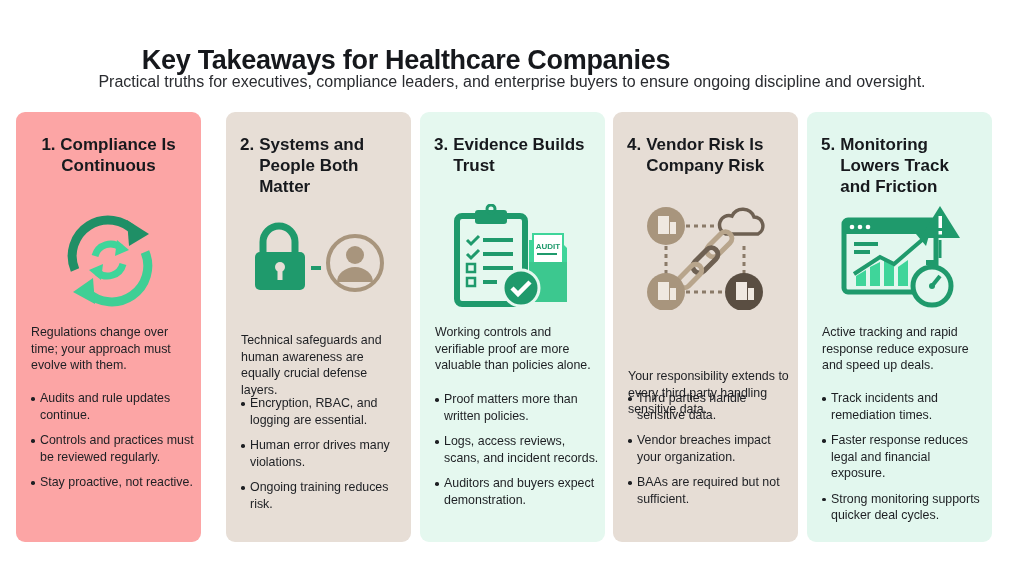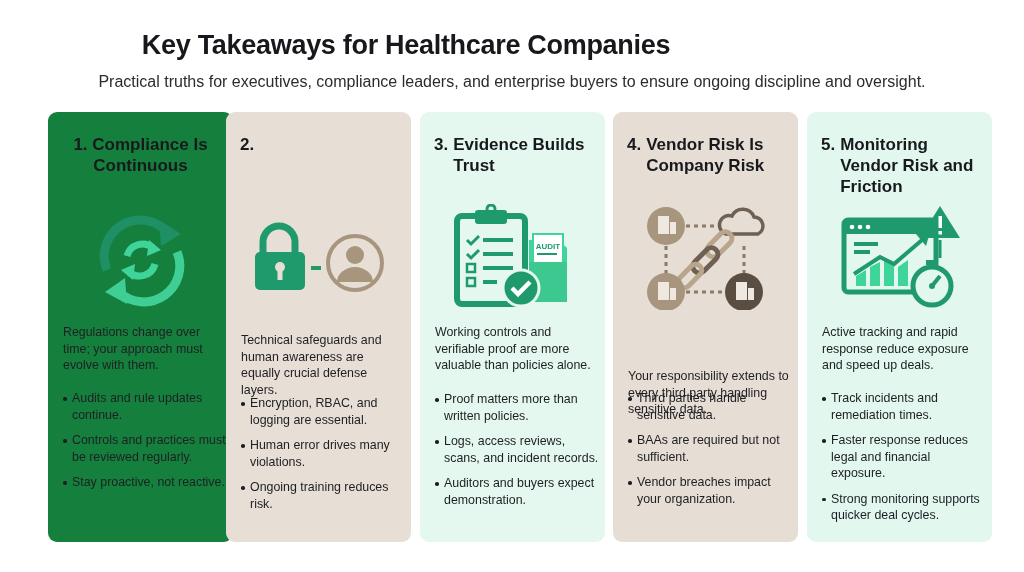--- a/index.html
+++ b/index.html
@@ -1,30 +1,30 @@
 <!DOCTYPE html>
 <html><head>
 <meta charset="utf-8">
 <style>
   * { box-sizing: border-box; margin: 0; padding: 0; }
   html, body { width: 1024px; height: 572px; background: #ffffff; overflow: hidden; }
   body { font-family: "Liberation Sans", "DejaVu Sans", sans-serif; color: #1b1d21; position: relative; }
   .title {
-    position: absolute; top: 30px; left: 0; width: 812px; text-align: center;
+    position: absolute; top: 45px; left: 0; width: 812px; text-align: center;
     font-size: 27px; font-weight: bold; letter-spacing: -0.3px; color: #16181c;
   }
   .subtitle {
     position: absolute; top: 73px; left: 0; width: 1024px; text-align: center;
     font-size: 16px; color: #2a2c30;
   }
   .card {
     position: absolute; top: 112px; width: 185px; height: 430px; border-radius: 9px;
     padding: 0 12px;
   }
-  .card.c1 { left: 48px; background: #15803d; }
+  .card.c1 { left: 16px; background: #fca5a5; }
   .card.c2 { left: 226px; background: #e7ded6; }
   .card.c3 { left: 420px; background: #e5f8ef; }
   .card.c4 { left: 613px; background: #e6ddd5; }
   .card.c5 { left: 807px; background: #e2f7ee; }
   .card-title {
     position: absolute; top: 22px; left: 14px; right: 10px;
     font-size: 17px; font-weight: bold; line-height: 21px; color: #17191d;
     display: flex;
   }
   .card-title .num { flex: 0 0 auto; margin-right: 5px; }
@@ -78,20 +78,21 @@
   <ul class="bullets" style="top:278px;">
     <li>Audits and rule updates continue.</li>
     <li>Controls and practices must be reviewed regularly.</li>
     <li>Stay proactive, not reactive.</li>
   </ul>
 </div>
 
 <div class="card c2">
   <div class="card-title">
     <span class="num">2.</span>
+    <span class="txt">Systems and People Both Matter</span>
   </div>
   <div class="icon-wrap" style="top:108px;">
     <svg width="140" height="72" viewBox="0 0 140 72">
       <path d="M14 34 V22 A16 16 0 0 1 46 22 V34" fill="none" stroke="#1f9a6c" stroke-width="7"></path>
       <rect x="6" y="32" width="50" height="38" rx="5" fill="#1f9a6c"></rect>
       <circle cx="31" cy="47" r="5" fill="#e7ded6"></circle>
       <rect x="28.5" y="49" width="5" height="11" fill="#e7ded6"></rect>
       <rect x="62" y="46" width="10" height="4" fill="#1f9a6c"></rect>
       <circle cx="106" cy="43" r="27" fill="none" stroke="#a8957d" stroke-width="4"></circle>
       <circle cx="106" cy="35" r="9" fill="#a8957d"></circle>
@@ -172,29 +173,29 @@
       <rect x="24" y="84" width="6" height="12" fill="#efe8e0"></rect>
 
       <circle cx="98" cy="88" r="19" fill="#5a4e42"></circle>
       <rect x="90" y="78" width="11" height="18" fill="#efe8e0"></rect>
       <rect x="102" y="84" width="6" height="12" fill="#efe8e0"></rect>
     </svg>
   </div>
   <div class="desc" style="top:212px;margin-top:44px;">Your responsibility extends to every third party handling sensitive data.</div>
   <ul class="bullets" style="top:278px;">
     <li>Third parties handle sensitive data.</li>
+    <li>Vendor breaches impact your organization.</li>
     <li>BAAs are required but not sufficient.</li>
-    <li>Vendor breaches impact your organization.</li>
   </ul>
 </div>
 
 <div class="card c5">
   <div class="card-title">
     <span class="num">5.</span>
-    <span class="txt">Monitoring Vendor Risk and Friction</span>
+    <span class="txt">Monitoring Lowers Track and Friction</span>
   </div>
   <div class="icon-wrap" style="top:92px;">
     <svg width="120" height="106" viewBox="0 0 120 106">
 
       <rect x="4" y="16" width="92" height="72" rx="4" fill="none" stroke="#1f9a6c" stroke-width="5"></rect>
       <rect x="4" y="16" width="92" height="14" fill="#1f9a6c"></rect>
       <circle cx="12" cy="23" r="2.3" fill="#ffffff"></circle>
       <circle cx="20" cy="23" r="2.3" fill="#ffffff"></circle>
       <circle cx="28" cy="23" r="2.3" fill="#ffffff"></circle>
       <rect x="14" y="38" width="24" height="4" fill="#1f9a6c"></rect>

